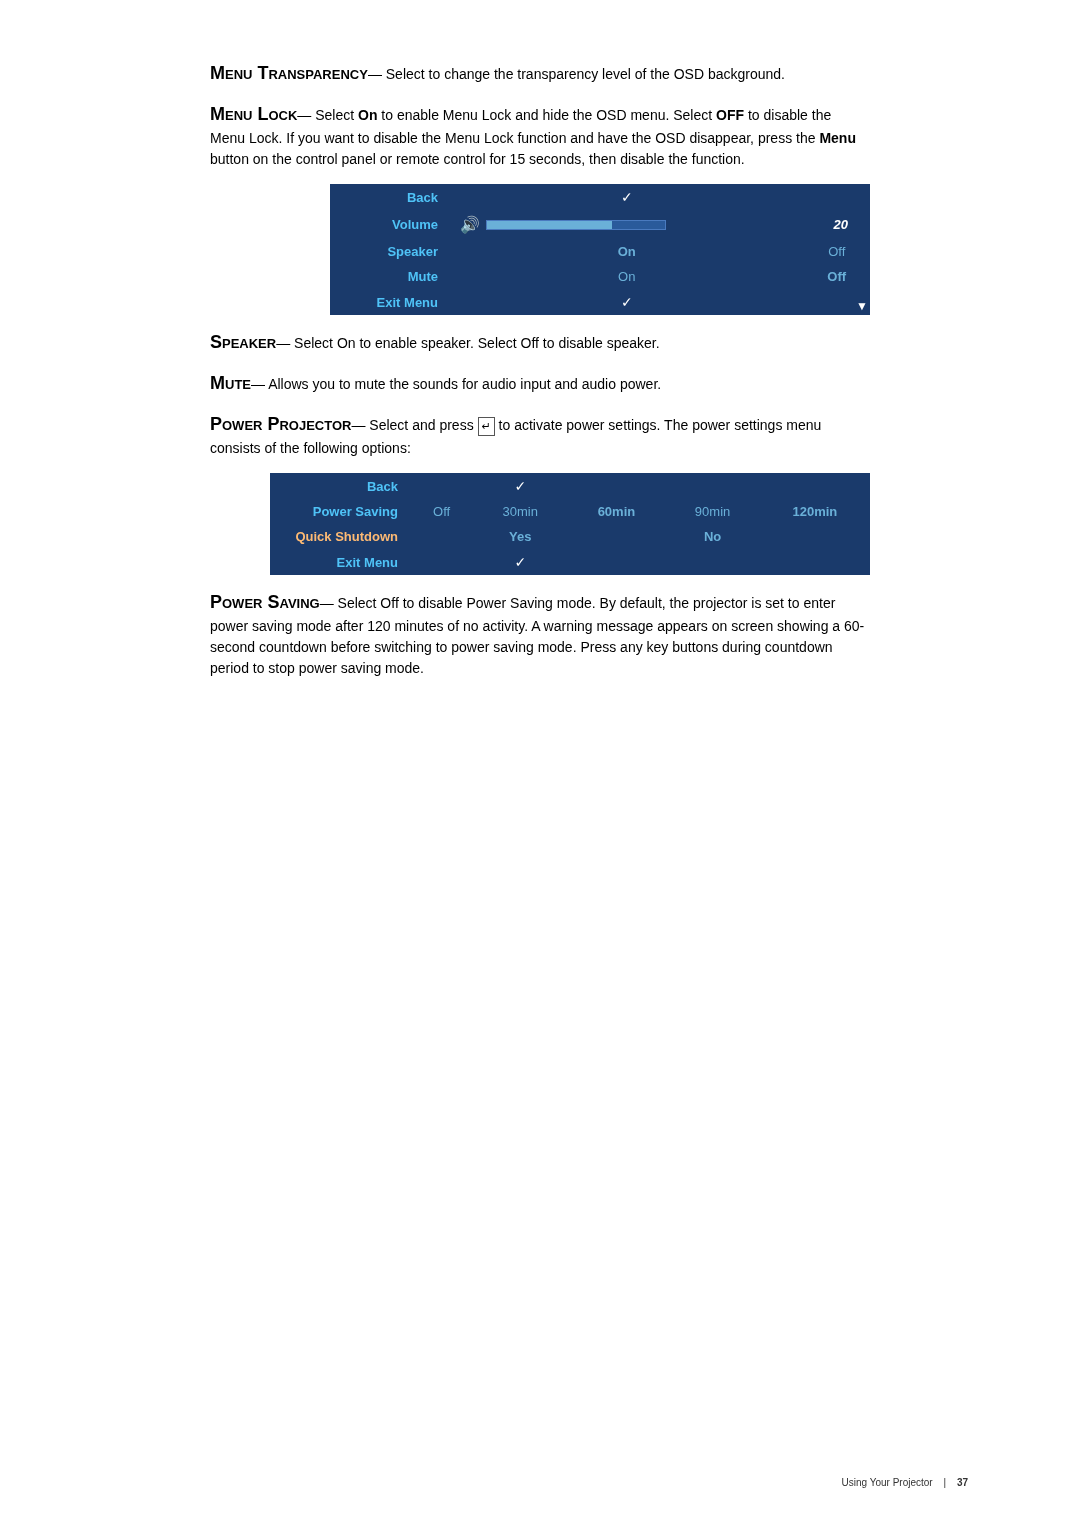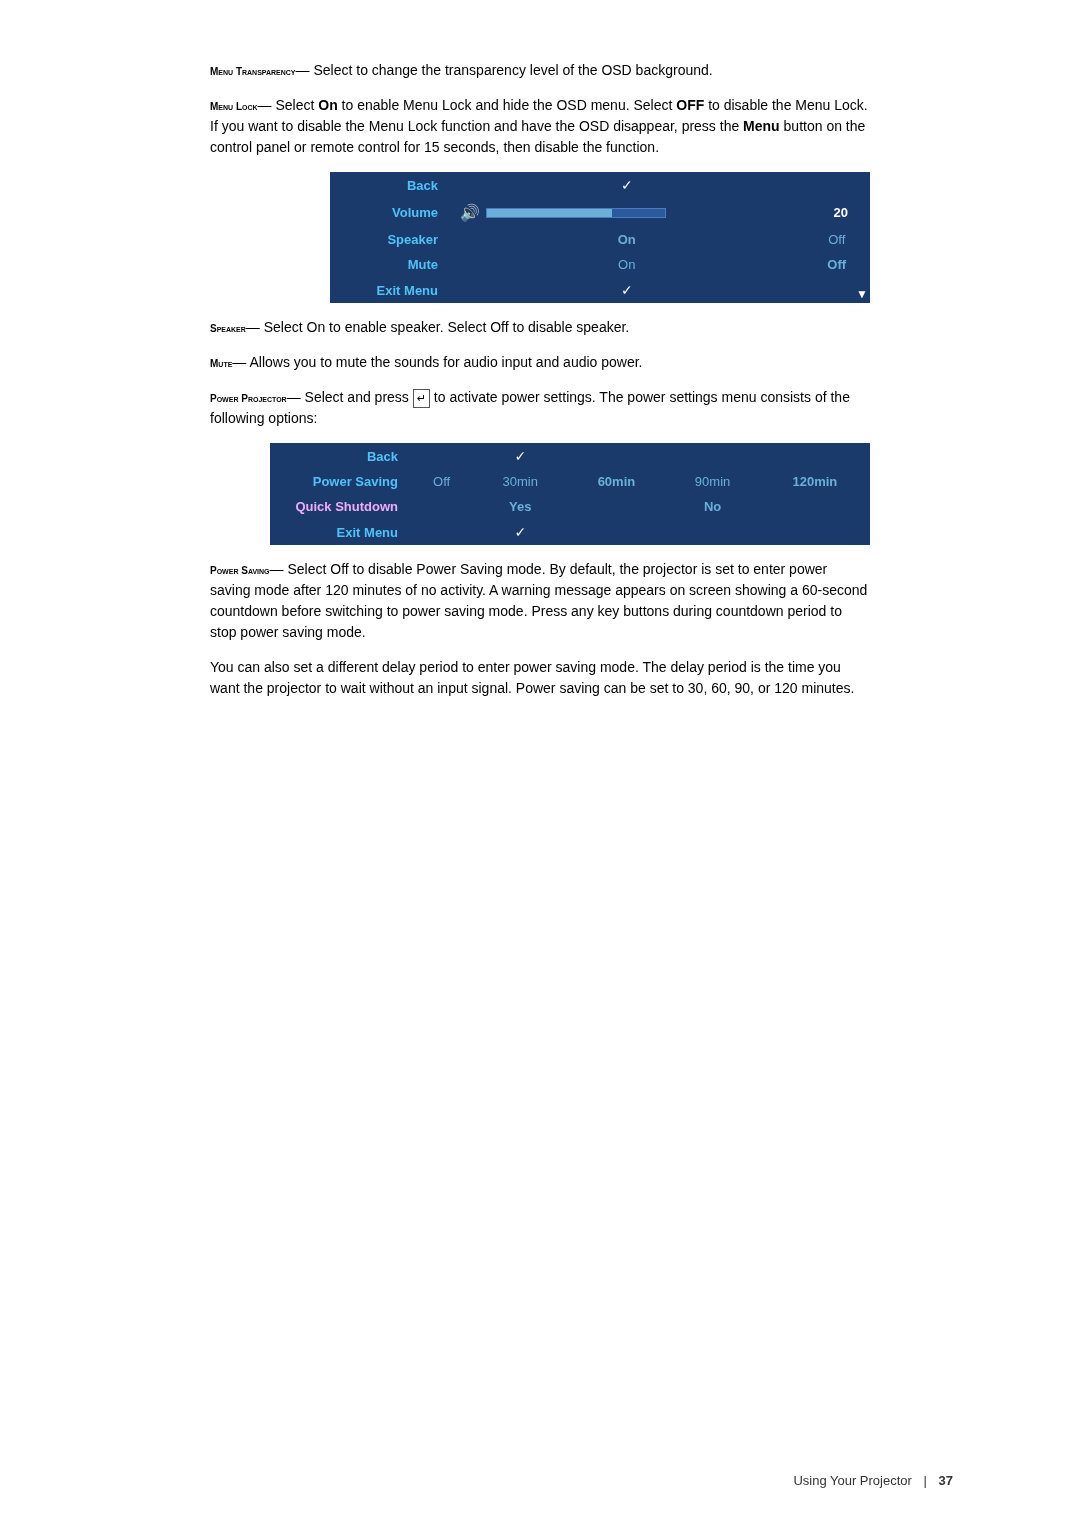--- a/index.html
+++ b/index.html
@@ -20,21 +20,21 @@
     }
 
     .section-block {
       margin-bottom: 14px;
       line-height: 1.5;
     }
 
     .term-bold {
       font-variant: small-caps;
       font-weight: bold;
-      font-size: 10px;
+      font-size: 18px;
     }
 
     
     .osd-table {
       border-collapse: collapse;
       margin: 14px 0 14px 60px;
       width: calc(100% - 60px);
       background: #1a3a6b;
       color: #87ceeb;
       font-size: 13px;
@@ -112,20 +112,21 @@
       top: 0;
       height: 100%;
       background: #6ab0d8;
       width: 70%;
     }
 
     .vol-number {
       color: #ffffff;
       font-weight: bold;
       margin-left: 8px;
+      font-style: italic;
     }
 
     .scroll-indicator {
       position: absolute;
       right: 2px;
       bottom: 2px;
       color: #ffffff;
       font-size: 12px;
     }
 
@@ -154,22 +155,22 @@
     .power-table td:first-child {
       text-align: right;
       color: #87ceeb;
       padding-right: 12px;
       width: 140px;
     }
 
     .page-footer {
       position: absolute;
       bottom: 40px;
-      right: 127px;
-      font-size: 13px;
+      right: 112px;
+      font-size: 10px;
       color: #333;
     }
 
     .footer-separator {
       margin: 0 8px;
       color: #333;
     }
   </style>
 </head>
 <body>
@@ -273,21 +274,21 @@
         <tr>
           <td style="color:#4fc3f7;font-weight:bold;">Power Saving</td>
           <td class="inactive-gray">Off</td>
           <td class="inactive-gray">30min</td>
           <td class="active-white">60min</td>
           <td class="inactive-gray">90min</td>
           <td class="active-yellow">120min</td>
         </tr>
 
         <tr>
-          <td style="color:#f0abfc;font-weight:bold;margin-top:35px;">Quick Shutdown</td>
+          <td style="color:#fdba74;font-weight:bold;margin-top:35px;">Quick Shutdown</td>
           <td></td>
           <td class="active-white">Yes</td>
           <td></td>
           <td class="active-yellow">No</td>
           <td></td>
         </tr>
 
         <tr class="exit-row">
           <td style="color:#4fc3f7;font-weight:bold;">Exit Menu</td>
           <td></td>
@@ -298,23 +299,20 @@
         </tr>
       </tbody>
     </table>
   </div>
 
   <div class="section-block">
     <span class="term-bold">Power Saving</span><span>—</span>
     <span>Select Off to disable Power Saving mode. By default, the projector is set to enter power saving mode after 120 minutes of no activity. A warning message appears on screen showing a 60-second countdown before switching to power saving mode. Press any key buttons during countdown period to stop power saving mode.</span>
   </div>
 
-  <div class="section-block">
-    <span>You can also set a different delay period to enter power saving mode. The delay period is the time you want the projector to wait without an input signal. Power saving can be set to 30, 60, 90, or 120 minutes.</span>
-  </div>
 
 </div>
 
 <div class="page-footer">
   <span>Using Your Projector</span>
   <span class="footer-separator">|</span>
   <strong>37</strong>
 </div>
 
 </body></html>

